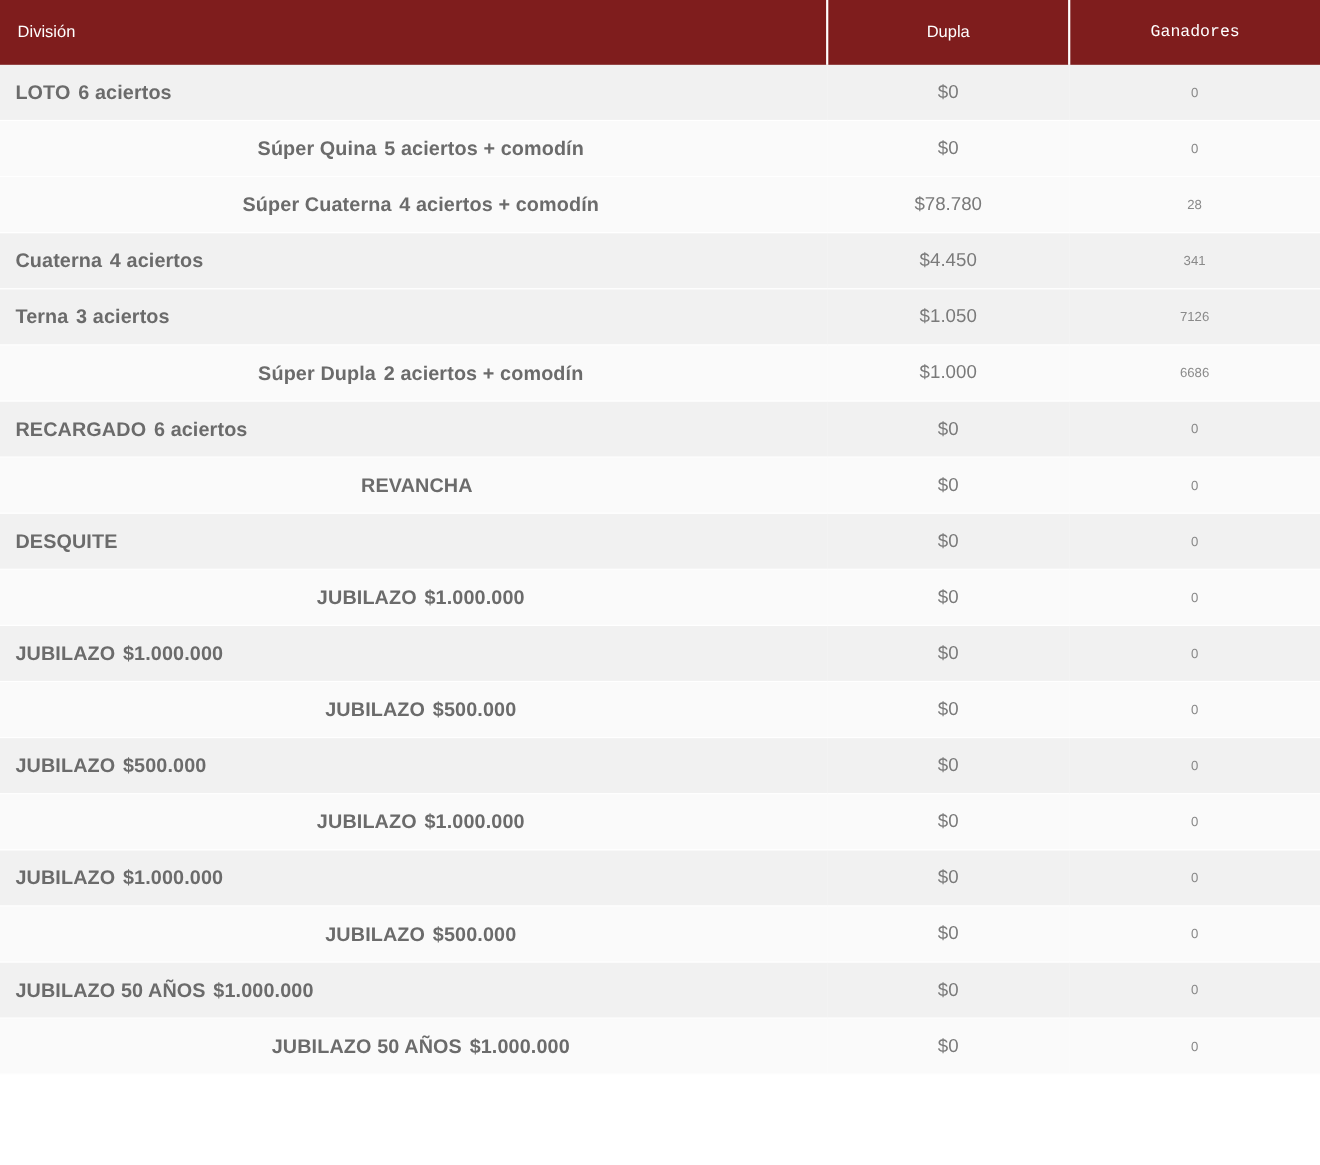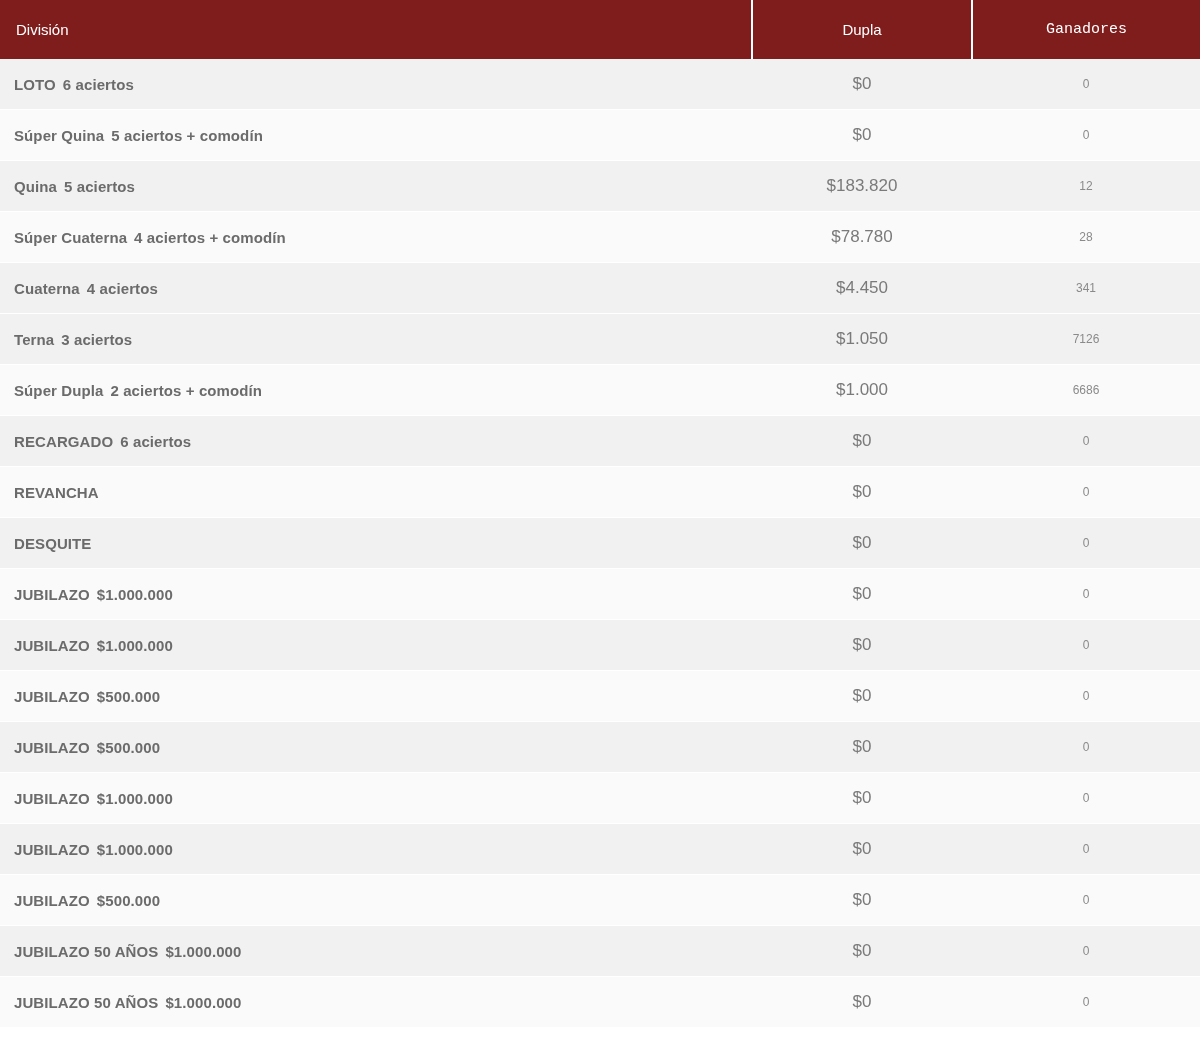--- a/index.html
+++ b/index.html
@@ -47,24 +47,25 @@
   .results-table tbody td {
     height: 48px;
     vertical-align: middle;
     border-bottom: 1px solid #ffffff;
   }
   .results-table tbody tr.row-odd td {
     background: #f1f1f1;
   }
   .results-table tbody tr.row-even td {
     background: #fafafa;
+    text-align: center;
   }
   .cell-division {
     padding-left: 14px;
-    font-size: 15px;
+    font-size: 18px;
     font-weight: bold;
     color: #6b6b6b;
     letter-spacing: 0.1px;
     white-space: nowrap;
   }
   .cell-division .div-name {
     margin-right: 7px;
   }
   .cell-division .div-detail {
     font-weight: bold;
@@ -101,25 +102,20 @@
   <tbody id="table-body">
       <tr class="row-odd">
         <td class="cell-division"><span class="div-name">LOTO</span><span class="div-detail">6 aciertos</span></td>
         <td class="cell-monto">$0</td>
         <td class="cell-ganadores">0</td>
       </tr>
       <tr class="row-even">
         <td class="cell-division"><span class="div-name">Súper Quina</span><span class="div-detail">5 aciertos + comodín</span></td>
         <td class="cell-monto">$0</td>
         <td class="cell-ganadores">0</td>
-      </tr>
-      <tr class="row-odd">
-        <td class="cell-division"><span class="div-name">Quina</span><span class="div-detail">5 aciertos</span></td>
-        <td class="cell-monto">$183.820</td>
-        <td class="cell-ganadores">12</td>
       </tr>
       <tr class="row-even">
         <td class="cell-division"><span class="div-name">Súper Cuaterna</span><span class="div-detail">4 aciertos + comodín</span></td>
         <td class="cell-monto">$78.780</td>
         <td class="cell-ganadores">28</td>
       </tr>
       <tr class="row-odd">
         <td class="cell-division"><span class="div-name">Cuaterna</span><span class="div-detail">4 aciertos</span></td>
         <td class="cell-monto">$4.450</td>
         <td class="cell-ganadores">341</td>

